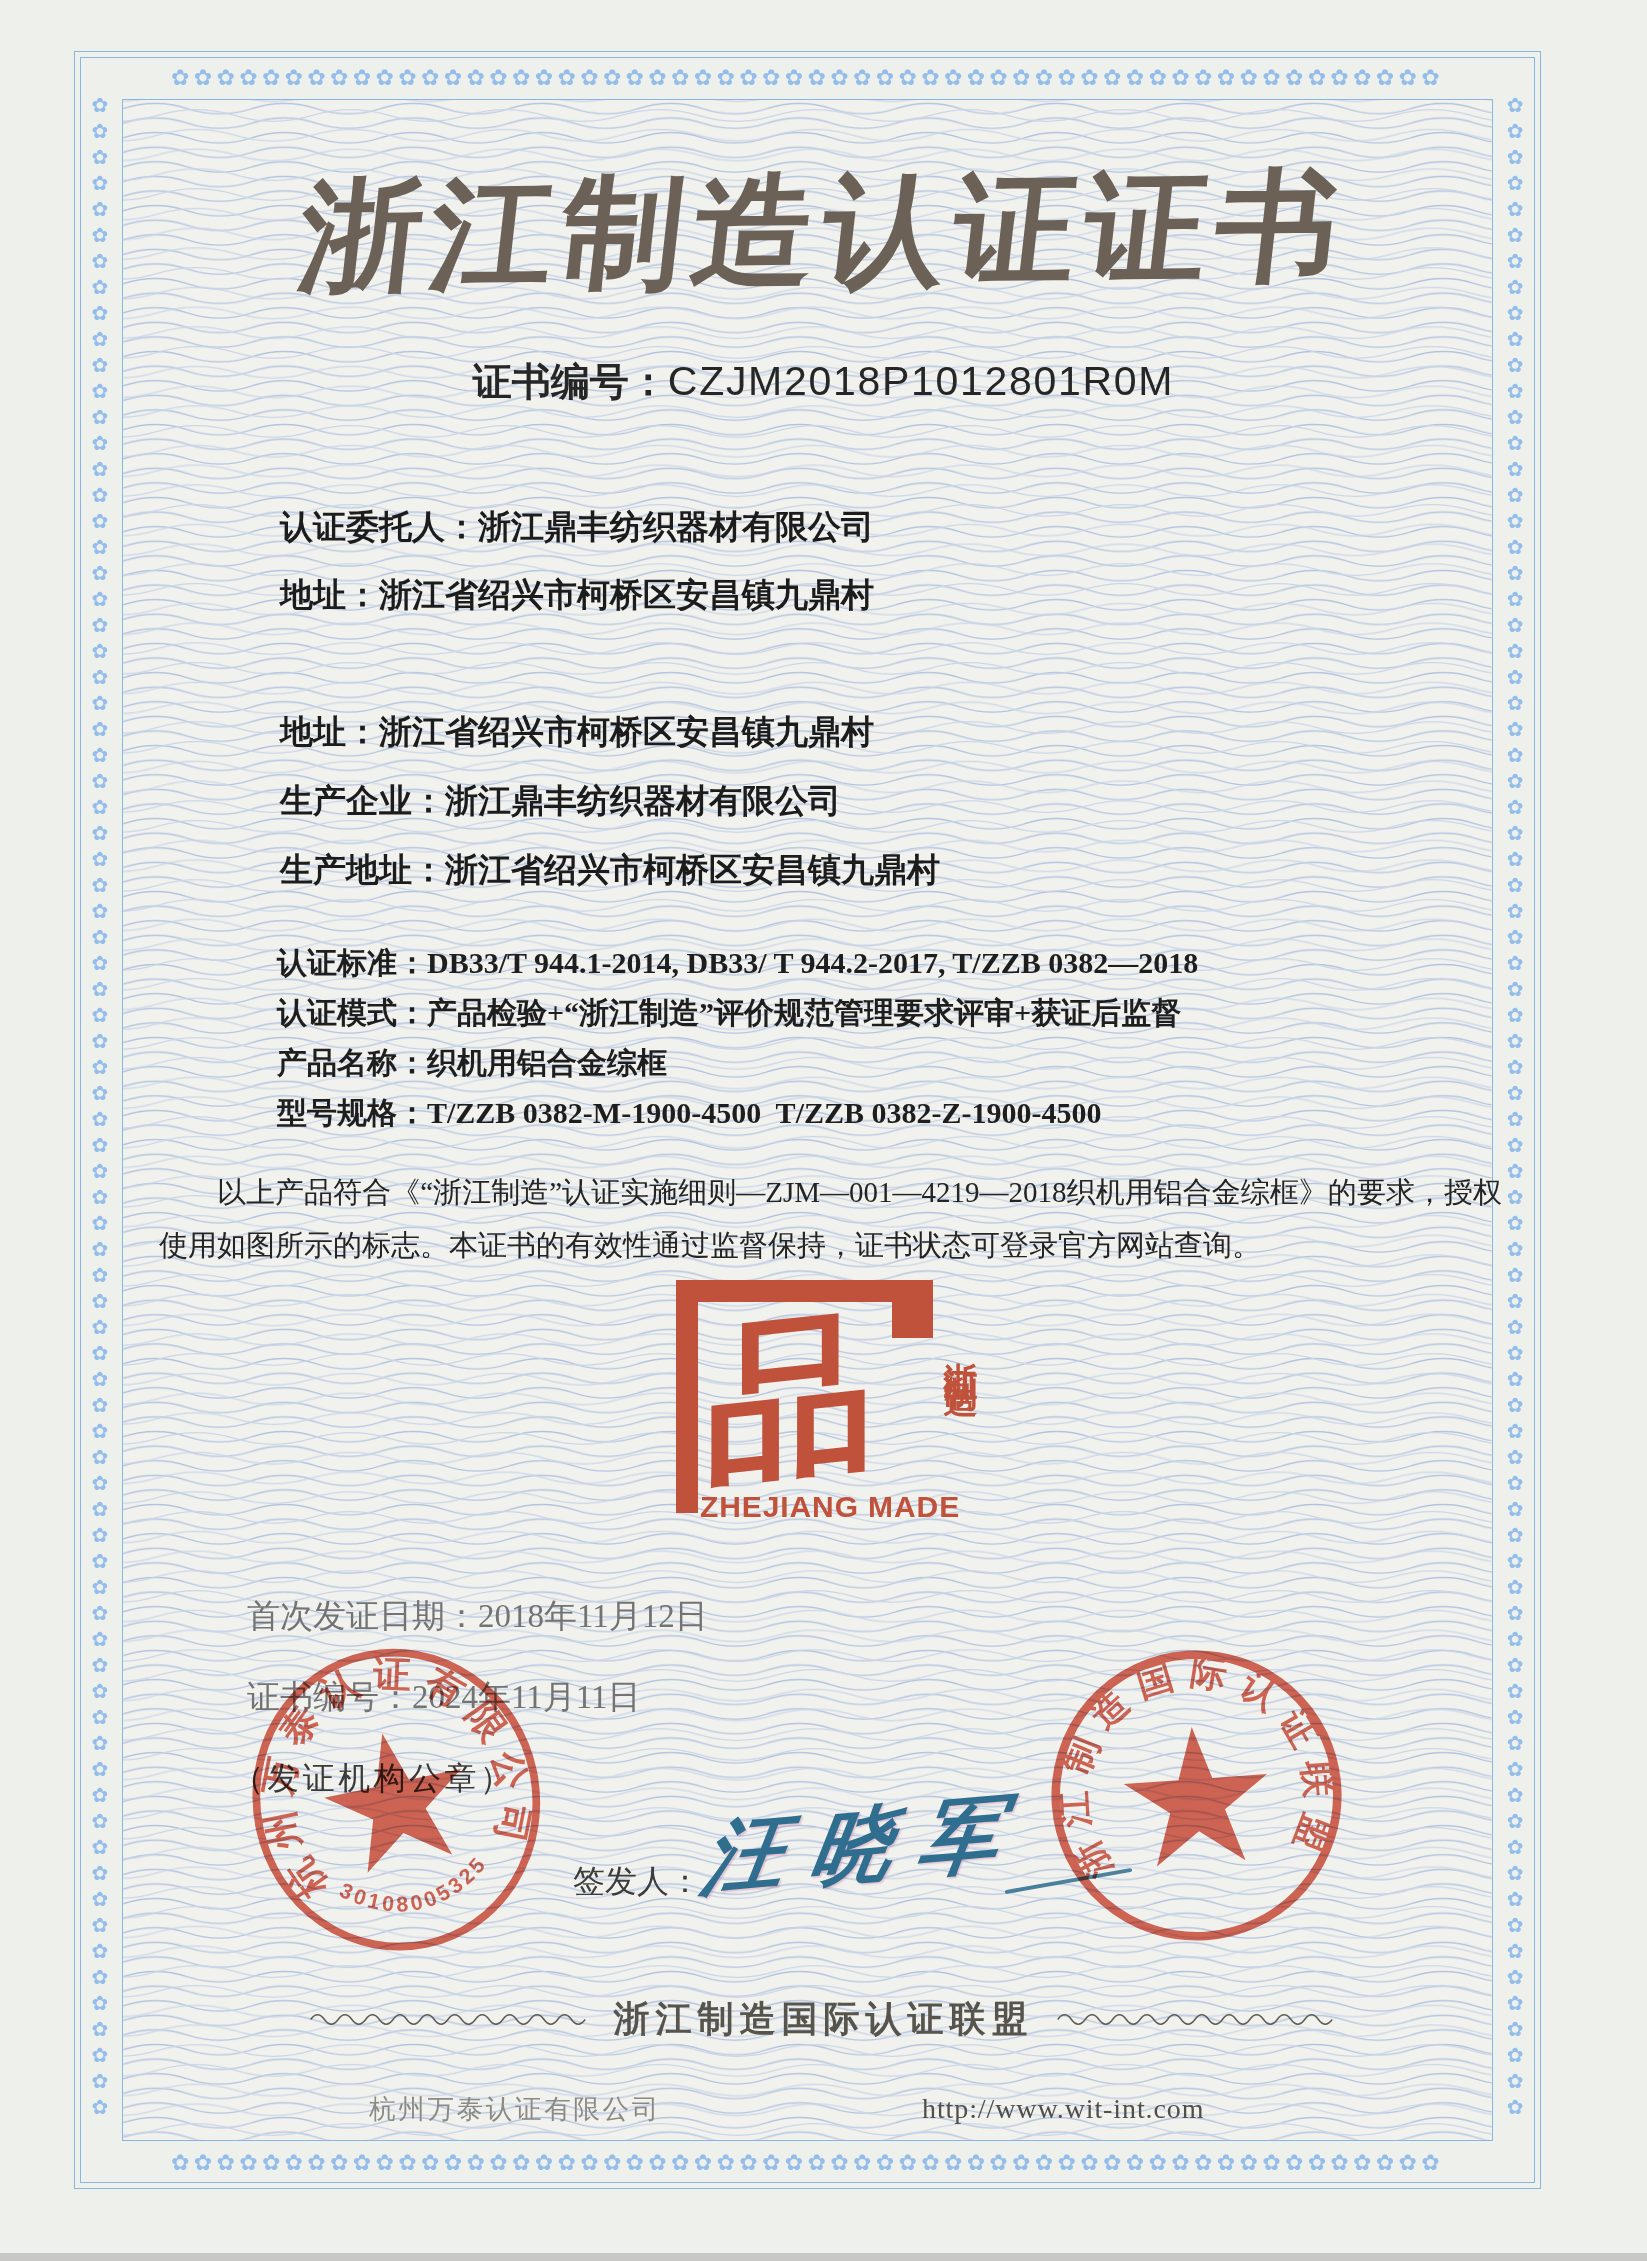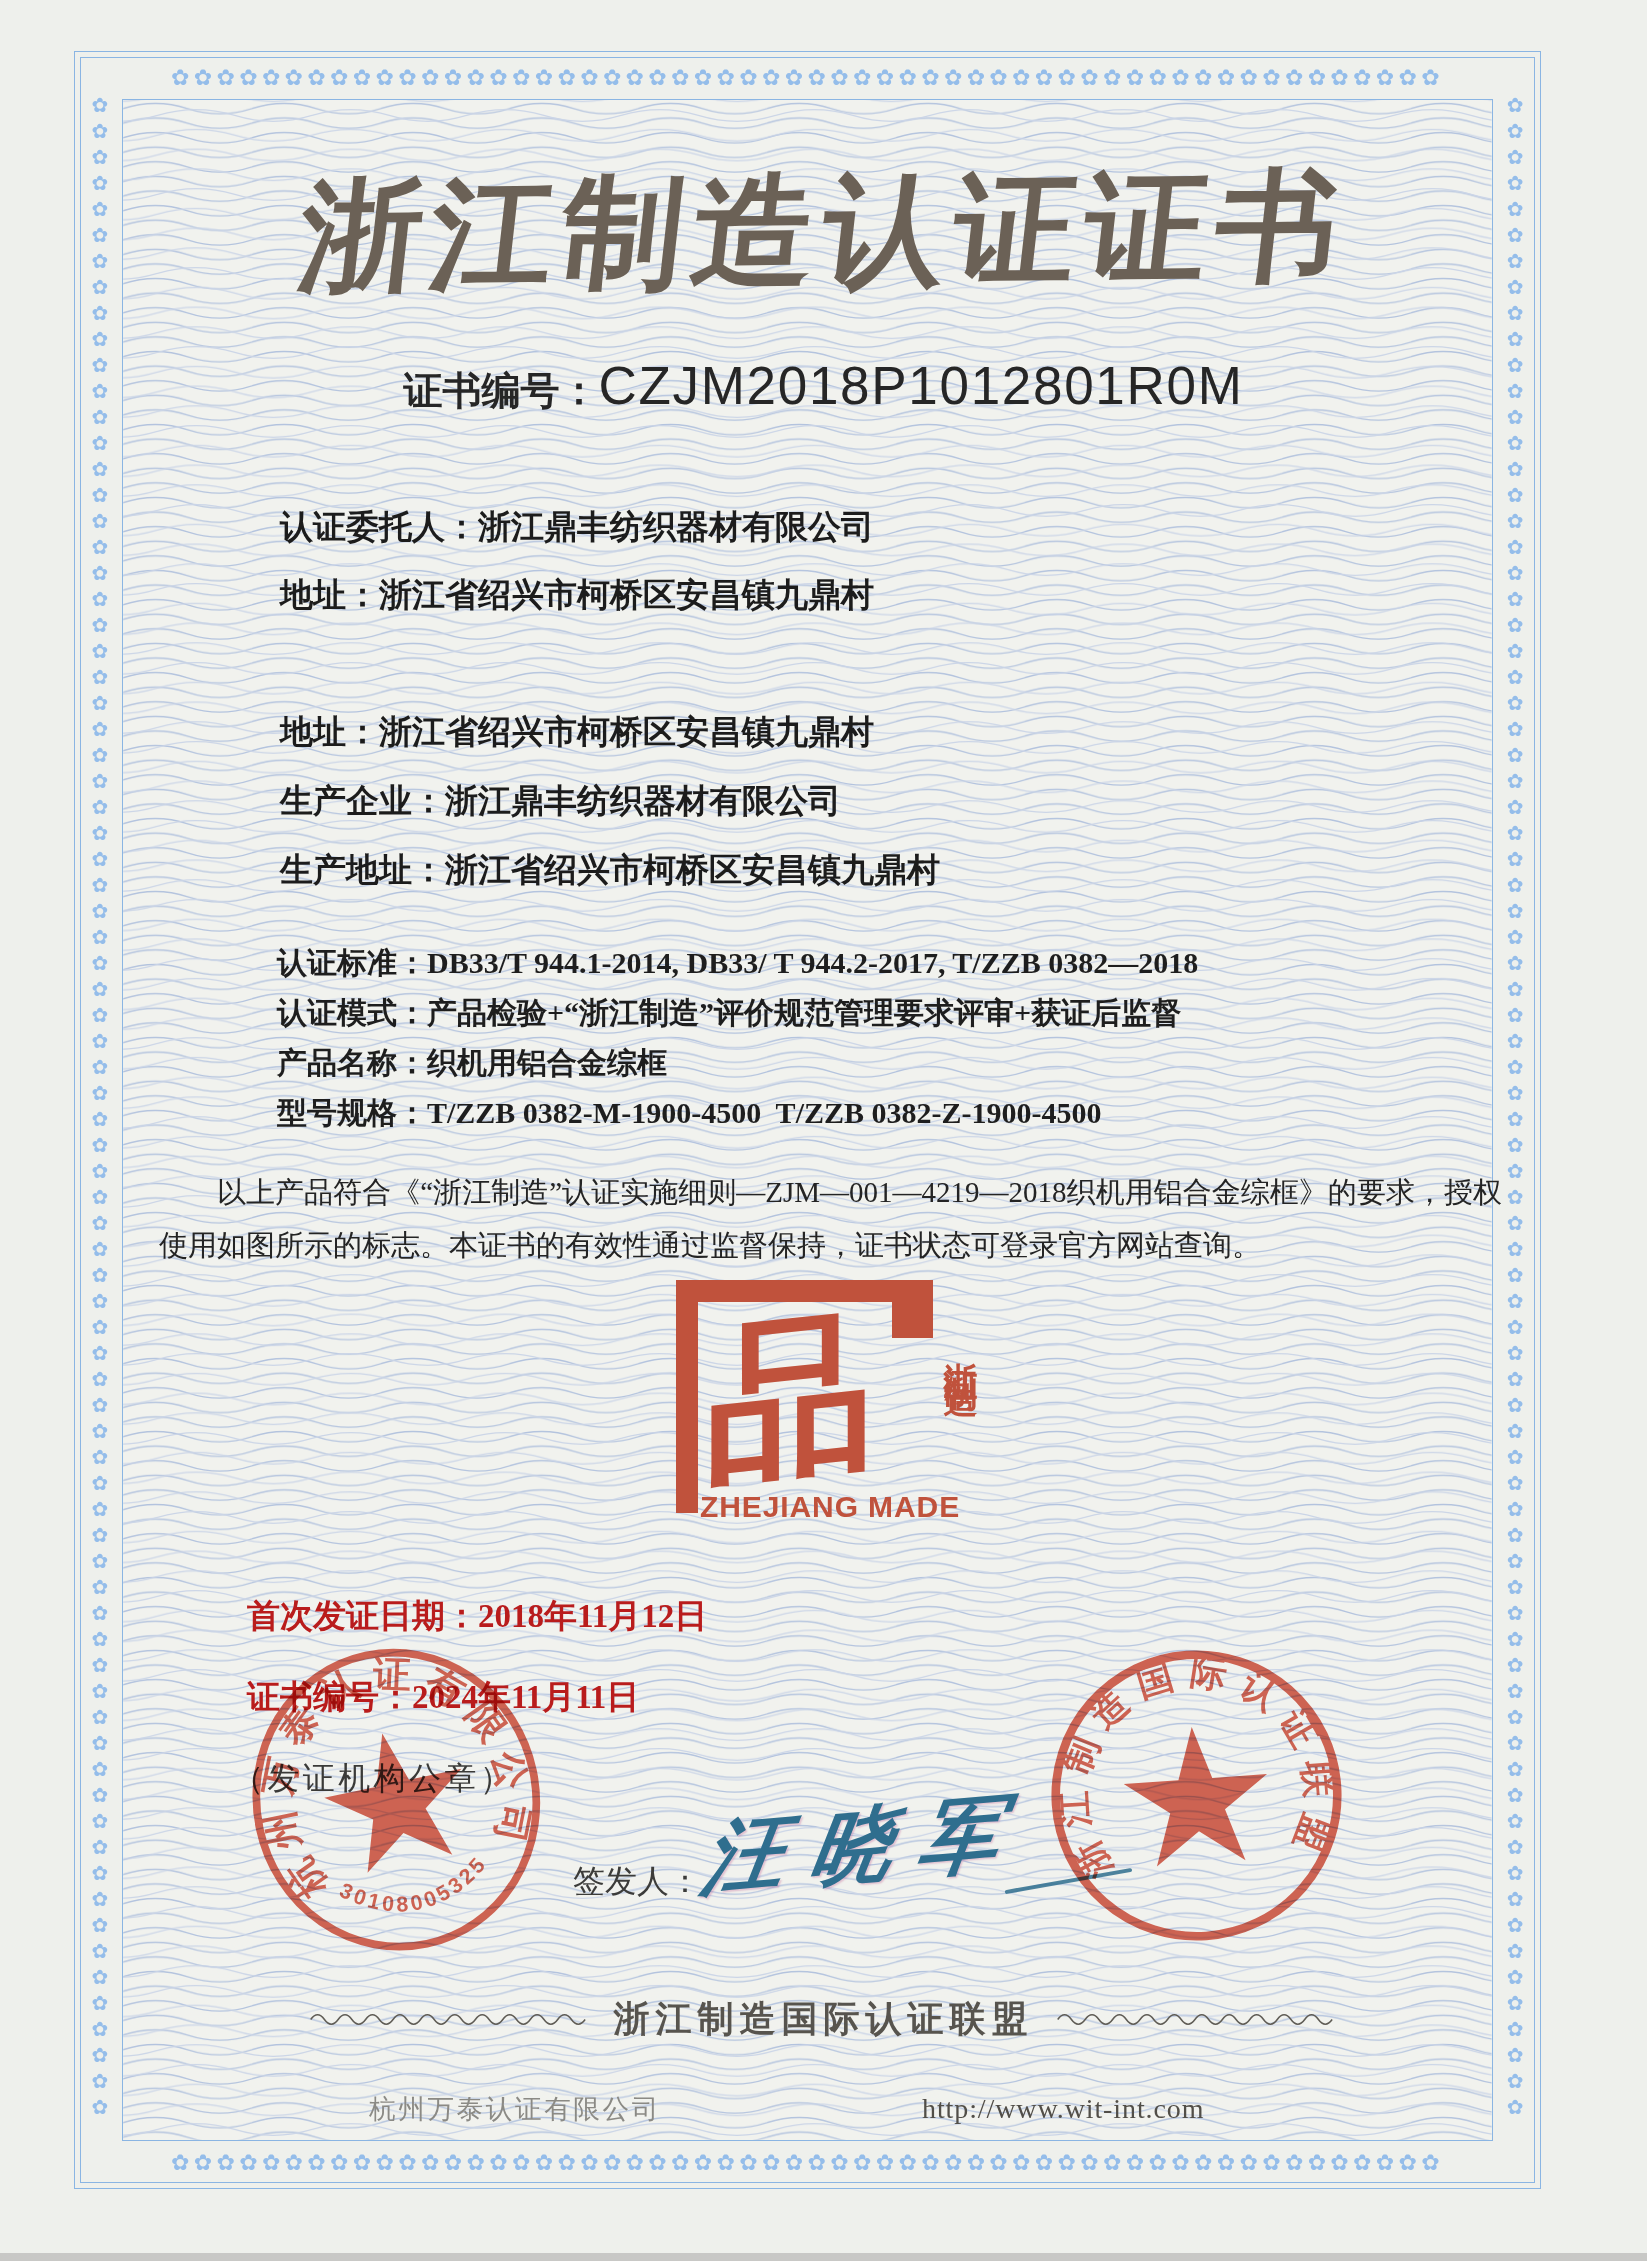--- a/index.html
+++ b/index.html
@@ -15,26 +15,26 @@
   .band.top{top:5.1px;}  .band.bottom{bottom:5.1px;}
   .band.v{top:34px;bottom:34px;width:27.5px;font-size:20px;line-height:26px;word-break:break-all;text-align:center;}
   .band.left{left:5.1px;} .band.right{right:5.1px;}
   .waves{position:absolute;inset:0;}
   .scan-edge{position:absolute;left:0;right:0;bottom:0;height:7.7px;background:#c8c8c6;}
   
   .abs{position:absolute;z-index:3;}
   .title{left:0;width:100%;top:151px;text-align:center;font-size:122px;font-weight:700;
          color:#6b6156;letter-spacing:8.6px;transform:skewX(-7deg) rotate(-0.6deg);}
   .certno-line{left:0;width:100%;top:355px;text-align:center;font-size:39px;font-weight:700;color:#262626;}
-  .certno-line .num{font-family:"Liberation Sans",sans-serif;font-weight:500;font-size:53px;letter-spacing:1.7px;text-align:center;}
+  .certno-line .num{font-family:"Liberation Sans",sans-serif;font-weight:500;font-size:41px;letter-spacing:1.7px;text-align:center;}
   .field{left:247px;font-size:33px;font-weight:700;color:#1c1c1c;white-space:pre-wrap;}
   .detail{left:247px;font-size:30px;font-weight:700;color:#1e1e1e;white-space:pre-wrap;}
   .statement{left:159px;width:1343px;top:1137px;font-size:29px;line-height:1.82;color:#242424;
              text-indent:2em;text-align:justify;white-space:normal;}
-  .datefield{left:247px;font-size:33px;font-weight:700;color:#b91c1c;}
+  .datefield{left:247px;font-size:33px;font-weight:400;color:#737373;}
   .paren{left:232px;top:1757px;font-size:32px;color:#3a3a38;letter-spacing:3.4px;}
   .signer{left:549px;top:1860px;font-size:32px;color:#3c3c3a;margin-left:24px;}
   .signature{left:703px;top:1791px;font-size:82px;color:#2f6e8e;font-style:italic;font-weight:600;
              letter-spacing:26px;transform:rotate(-5deg) skewX(-14deg);
              text-shadow:1.7px 1.7px 1.7px rgba(190,80,140,.30);}
   .sig-stroke{left:1004px;top:1879px;width:129px;height:4.3px;background:#2f6e8e;border-radius:2.6px;
               transform:rotate(-10deg);opacity:.85;}
   
   .logo{left:676px;top:1280px;width:302px;height:250px;}
   .logo .bar{position:absolute;background:#c0523c;}

